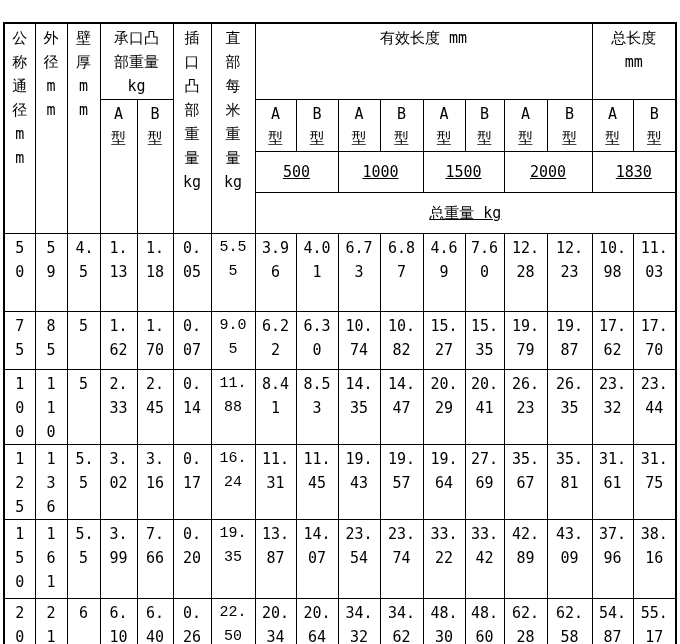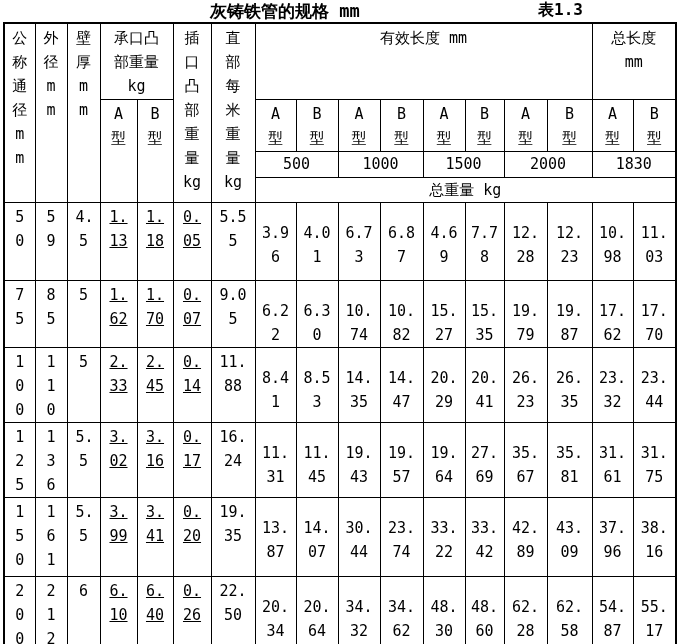--- a/index.html
+++ b/index.html
@@ -28,34 +28,30 @@
     vertical-align:top;
     text-align:center;
     font-weight:normal;
     font-size:15px;
     line-height:24px;
     white-space:pre-line;
     word-break:break-all;
     overflow:hidden;
   }
   th { padding:2px 2px 0; }
-  tr.len-row th, tr.tw-row th { padding:0; line-height:24px; vertical-align:middle; }
+  tr.len-row th, tr.tw-row th { padding:8px; line-height:24px; vertical-align:middle;text-decoration:underline; }
   td:nth-child(-n+3)               { padding:2px 8px 0;margin-left:36px; }
-  td:nth-child(n+4):nth-child(-n+6){ padding:2px 7px 0;text-decoration:underline; }
-  td:nth-child(7)                  { padding:2px 6px 0; }
-  td:nth-child(n+8)                { padding:18px 5px 0; }
+  td:nth-child(n+4):nth-child(-n+6){ padding:2px 7px 0; }
+  td:nth-child(7)                  { padding:2px 6px 0;font-family:Liberation Mono, monospace; }
+  td:nth-child(n+8)                { padding:2px 5px 0; }
 </style>
 </head>
 <body>
 
 <div class="page">
-  <div class="titlebar">
-    <div class="doc-title">灰铸铁管的规格  mm</div>
-    <div class="table-label">表1.3</div>
-  </div>
 
   <table class="spec">
     <colgroup>
       <col style="width:31px">
         <col style="width:32px">
         <col style="width:33px">
       <col style="width:37px">
         <col style="width:36px">
         <col style="width:38px">
       <col style="width:44px">
@@ -150,21 +146,21 @@
         <td>4.5</td>
         <td>1.13</td>
         <td>1.18</td>
         <td>0.05</td>
         <td>5.55</td>
         <td>3.96</td>
         <td>4.01</td>
         <td>6.73</td>
         <td>6.87</td>
         <td>4.69</td>
-        <td>7.78</td>
+        <td>7.60</td>
         <td>12.28</td>
         <td>12.23</td>
         <td>10.98</td>
         <td>11.03</td>
       </tr>
       <tr style="height:58px">
         <td>75</td>
         <td>85</td>
         <td>5</td>
         <td>1.62</td>
@@ -218,26 +214,26 @@
         <td>35.67</td>
         <td>35.81</td>
         <td>31.61</td>
         <td>31.75</td>
       </tr>
       <tr style="height:79px">
         <td>150</td>
         <td>161</td>
         <td>5.5</td>
         <td>3.99</td>
-        <td>3.41</td>
+        <td>7.66</td>
         <td>0.20</td>
         <td>19.35</td>
         <td>13.87</td>
         <td>14.07</td>
-        <td>30.44</td>
+        <td>23.54</td>
         <td>23.74</td>
         <td>33.22</td>
         <td>33.42</td>
         <td>42.89</td>
         <td>43.09</td>
         <td>37.96</td>
         <td>38.16</td>
       </tr>
       <tr style="height:66px">
         <td>200</td>

